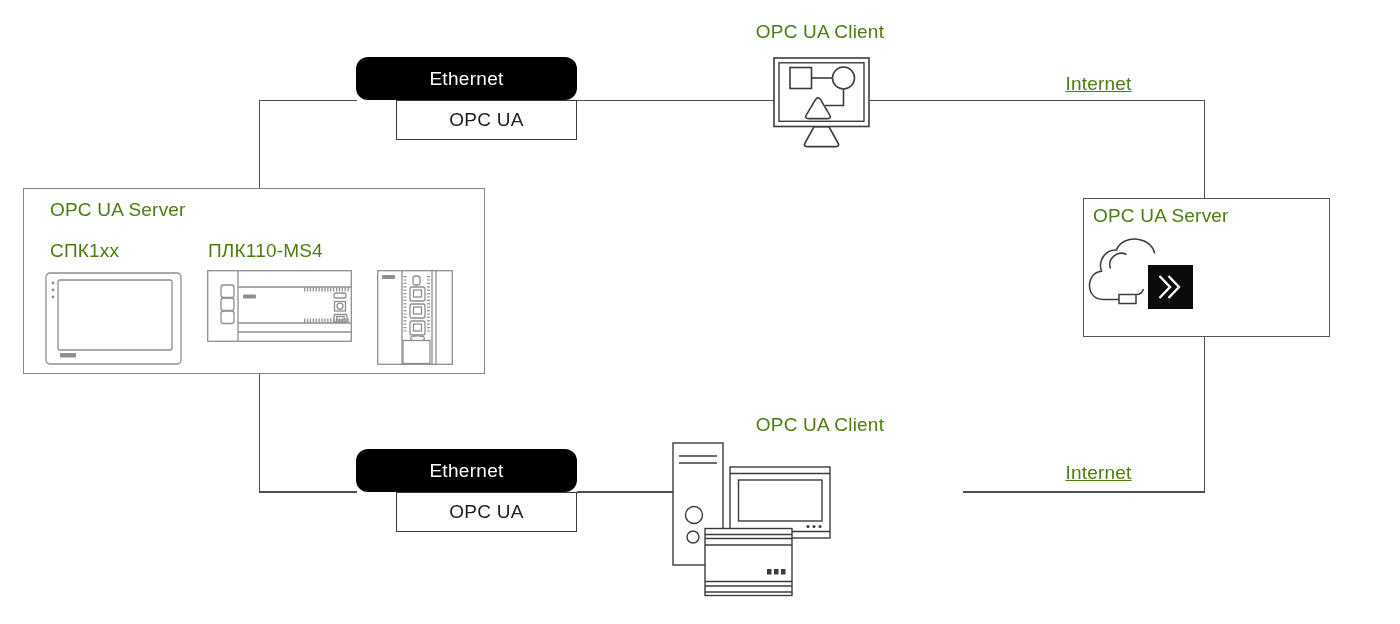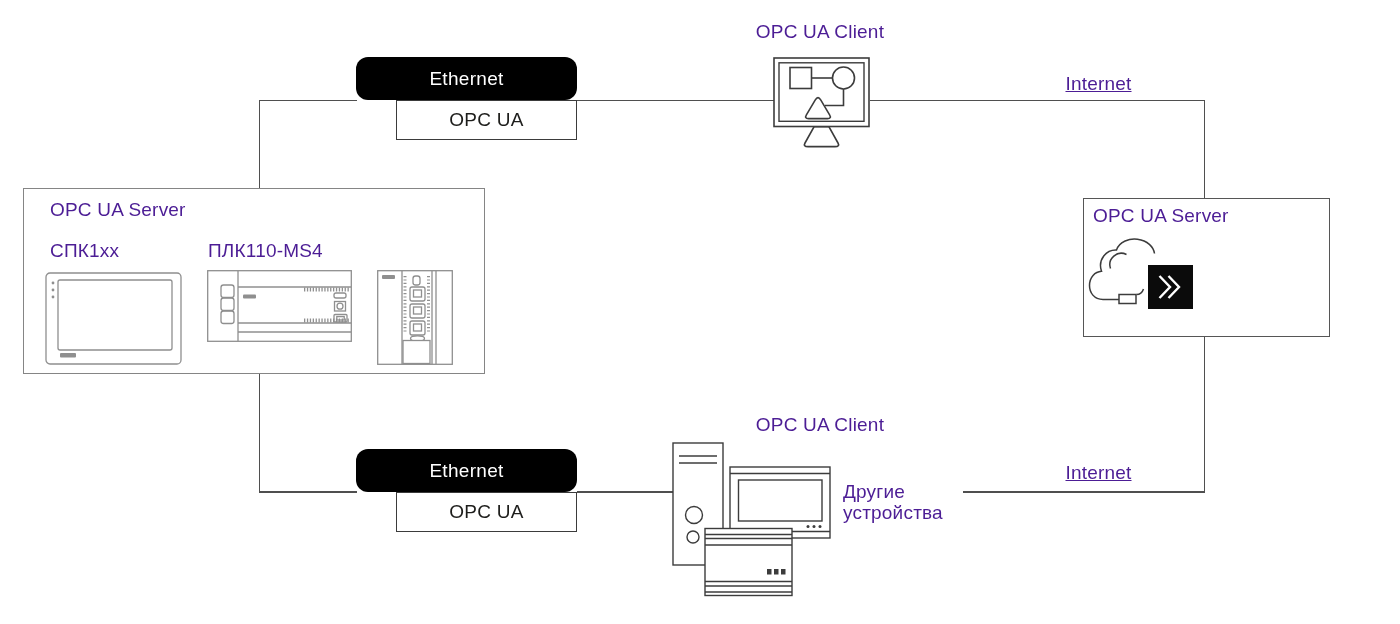--- a/index.html
+++ b/index.html
@@ -1,21 +1,21 @@
 <!DOCTYPE html>
 <html><head>
 <meta charset="utf-8">
 <style>
   html,body{margin:0;padding:0;background:#fff;}
   #diagram{position:relative;width:1400px;height:624px;background:#fff;overflow:hidden;
            font-family:"Liberation Sans", sans-serif;color:#1d1d1b;}
   .abs{position:absolute;}
   .hline{position:absolute;height:1.6px;background:#4f4f4f;}
   .vline{position:absolute;width:1.6px;background:#4f4f4f;}
-  .lbl{position:absolute;font-size:19px;line-height:1.1;white-space:nowrap;color:#4c1d95;letter-spacing:.2px;}
+  .lbl{position:absolute;font-size:19px;line-height:1.1;white-space:nowrap;color:#4d7c0f;letter-spacing:.2px;}
   .lbl.center{text-align:center;}
   .lbl.right{text-align:center;text-decoration:underline;}
   .groupbox{position:absolute;background:#fff;border:1.3px solid #858585;box-sizing:border-box;}
   .cloudbox{position:absolute;background:#fff;border:1.4px solid #565656;box-sizing:border-box;}
   .linkbox{position:absolute;width:221px;box-sizing:border-box;}
   .band-black{height:43px;background:#000;color:#fff;font-size:19px;line-height:43px;text-align:center;letter-spacing:.3px;border-radius:12px;}
   .band-white{height:40px;background:#fff;border:1.6px solid #3b3b3b;box-sizing:border-box;
               font-size:19px;line-height:37px;text-align:center;letter-spacing:.3px;color:#1d1d1b;margin-left:40px;}
   svg{display:block;}
 </style>
@@ -155,24 +155,20 @@
         <line x1="33" y1="103" x2="120" y2="103"></line>
         <line x1="33" y1="139.5" x2="120" y2="139.5"></line>
         <line x1="33" y1="144" x2="120" y2="144"></line>
         <line x1="33" y1="150" x2="120" y2="150"></line>
       </g>
       <rect x="95" y="127" width="4.5" height="5.5" fill="#3c3c3c"></rect>
       <rect x="102" y="127" width="4.5" height="5.5" fill="#3c3c3c"></rect>
       <rect x="109" y="127" width="4.5" height="5.5" fill="#3c3c3c"></rect>
     </svg>
   </span>
-  <div class="lbl" style="left:843px;top:482px;">
-    <div>Другие</div>
-    <div>устройства</div>
-  </div>
 
   <div class="cloudbox" style="left:1083px;top:198px;width:247px;height:139px;"></div>
   <div class="lbl" style="left:1093px;top:206px;">OPC UA Server</div>
   <span class="abs" style="left:1088px;top:237px;">
     <svg width="106" height="74" viewBox="0 0 106 74">
       <g stroke="#3c3c3c" fill="none" stroke-width="1.5">
         <path d="M31,62.5 L15,62.5 C6,62.5 1.5,55.5 1.5,48.5 C1.5,40 7,34.8 13.5,34.3 C9.5,22.5 18.5,12.5 28.5,13 C31.5,4.5 41.5,1.2 49.5,2.3 C59.5,3.8 65.5,9.5 66.5,16.5"></path>
         <path d="M22.5,31.5 A11.5,11.5 0 0 1 38.5,17.5"></path>
         <path d="M48.5,57.5 C52.5,57.5 54.5,55 55.5,52"></path>
         <rect x="31" y="57.5" width="17" height="9" fill="#fff"></rect>

